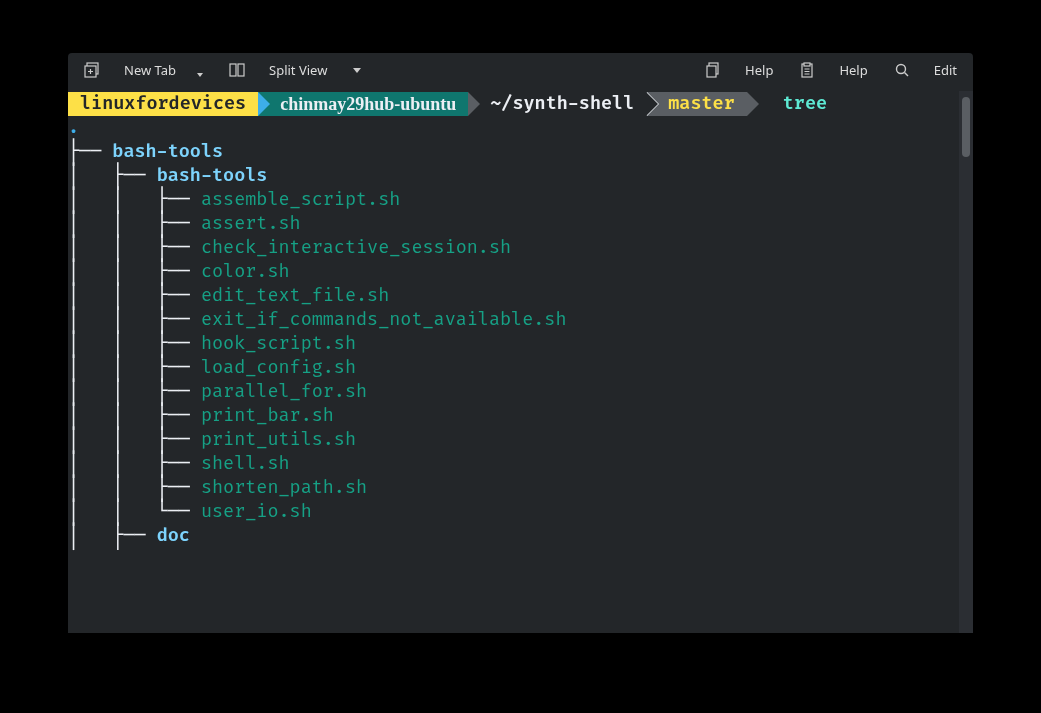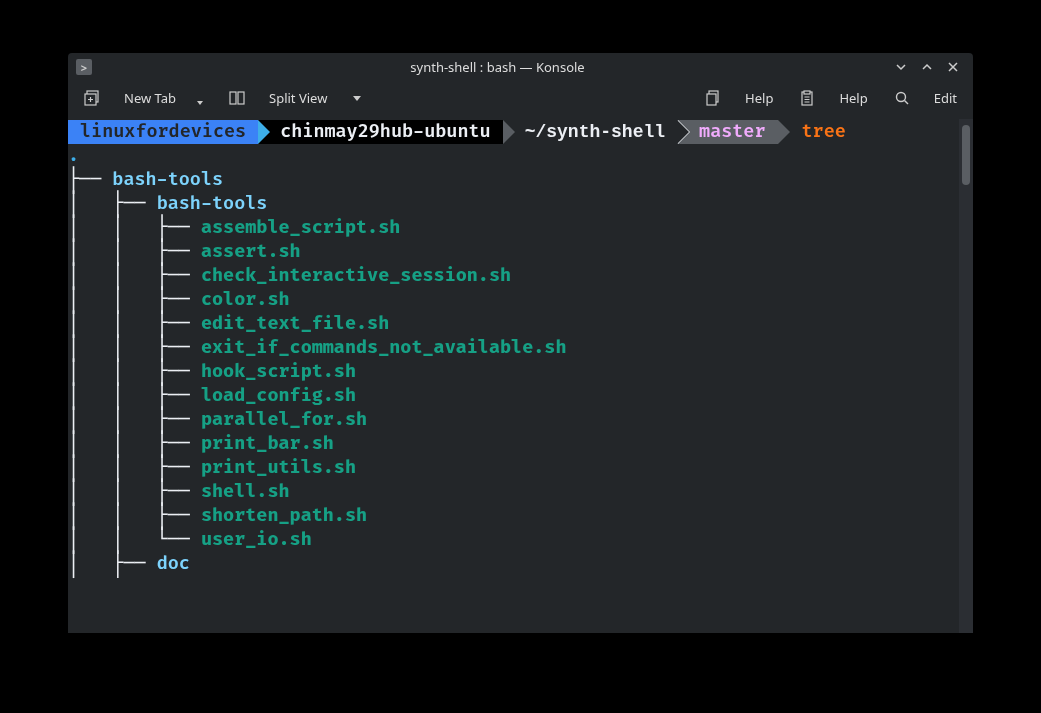--- a/index.html
+++ b/index.html
@@ -149,71 +149,50 @@
     content: "";
     position: absolute;
     right: -12px;
     top: 0;
     width: 0; height: 0;
     border-top: 12px solid transparent;
     border-bottom: 12px solid transparent;
     border-left: 12px solid currentColor;
     z-index: 2;
   }
-  .seg1 { background:#3b82f6; color:#3daee9; }
+  .seg1 { background:#fde047; color:#3daee9; }
   .seg1 span { color:#232629; }
-  .seg2 { background:#000000; color:#5a5e63; padding-left:22px; }
+  .seg2 { background:#0f766e; color:#5a5e63; padding-left:22px;font-family:Liberation Serif, serif; }
   .seg2 span { color:#eceff4; }
   .seg3 { background:#232629; color:#232629; padding-left:22px; border-top:0; }
-  .seg3 span { color:#eceff4;font-family:Liberation Mono, monospace; }
+  .seg3 span { color:#eceff4; }
   .seg3-shadow {
     position: absolute;
     right: -13px;
     top: 0;
     width: 0; height: 0;
     border-top: 12px solid transparent;
     border-bottom: 12px solid transparent;
     border-left: 12px solid #eceff4;
     z-index: 1;
   }
   .seg4 { background:#5a5e63; color:#5a5e63; padding-left:22px; }
-  .seg4 span { color:#f0abfc; }
-  .cmd { color:#f97316; margin-left:24px; }
+  .seg4 span { color:#fde047; }
+  .cmd { color:#5eead4; margin-left:36px; }
 
   .c-dot { color:#3daee9; }
   .c-dir { color:#7dd3fc; font-weight:600; }
-  .c-file { color:#16a085; font-weight:700; }
+  .c-file { color:#16a085; font-weight:400; }
   .c-tree { color:#eceff4; }
 </style>
 </head>
 <body>
 
 <div class="window">
 
-  <div class="titlebar">
-    <div class="app-icon"></div>
-    <div class="title">synth-shell : bash — Konsole</div>
-    <div class="winbtns">
-      <span>
-        <svg width="12" height="12" viewBox="0 0 12 12">
-            <path d="M2 4 L6 8 L10 4" fill="none" stroke="#ccc" stroke-width="1.5"></path>
-          </svg>
-      </span>
-      <span>
-        <svg width="12" height="12" viewBox="0 0 12 12">
-            <path d="M2 8 L6 4 L10 8" fill="none" stroke="#ccc" stroke-width="1.5"></path>
-          </svg>
-      </span>
-      <span>
-        <svg width="12" height="12" viewBox="0 0 12 12">
-            <path d="M2 2 L10 10 M10 2 L2 10" stroke="#ccc" stroke-width="1.5"></path>
-          </svg>
-      </span>
-    </div>
-  </div>
 
 
   <div class="toolbar">
     <div class="btn">
       <svg width="16" height="16" viewBox="0 0 16 16">
         <rect x="3" y="1" width="11" height="11" fill="none" stroke="#ccc" stroke-width="1.2"></rect>
         <rect x="1" y="4" width="11" height="11" fill="#232629" stroke="#ccc" stroke-width="1.2"></rect>
         <path d="M6.5 7 v5 M4 9.5 h5" stroke="#ccc" stroke-width="1.2"></path>
       </svg>
       <span>New Tab</span>

